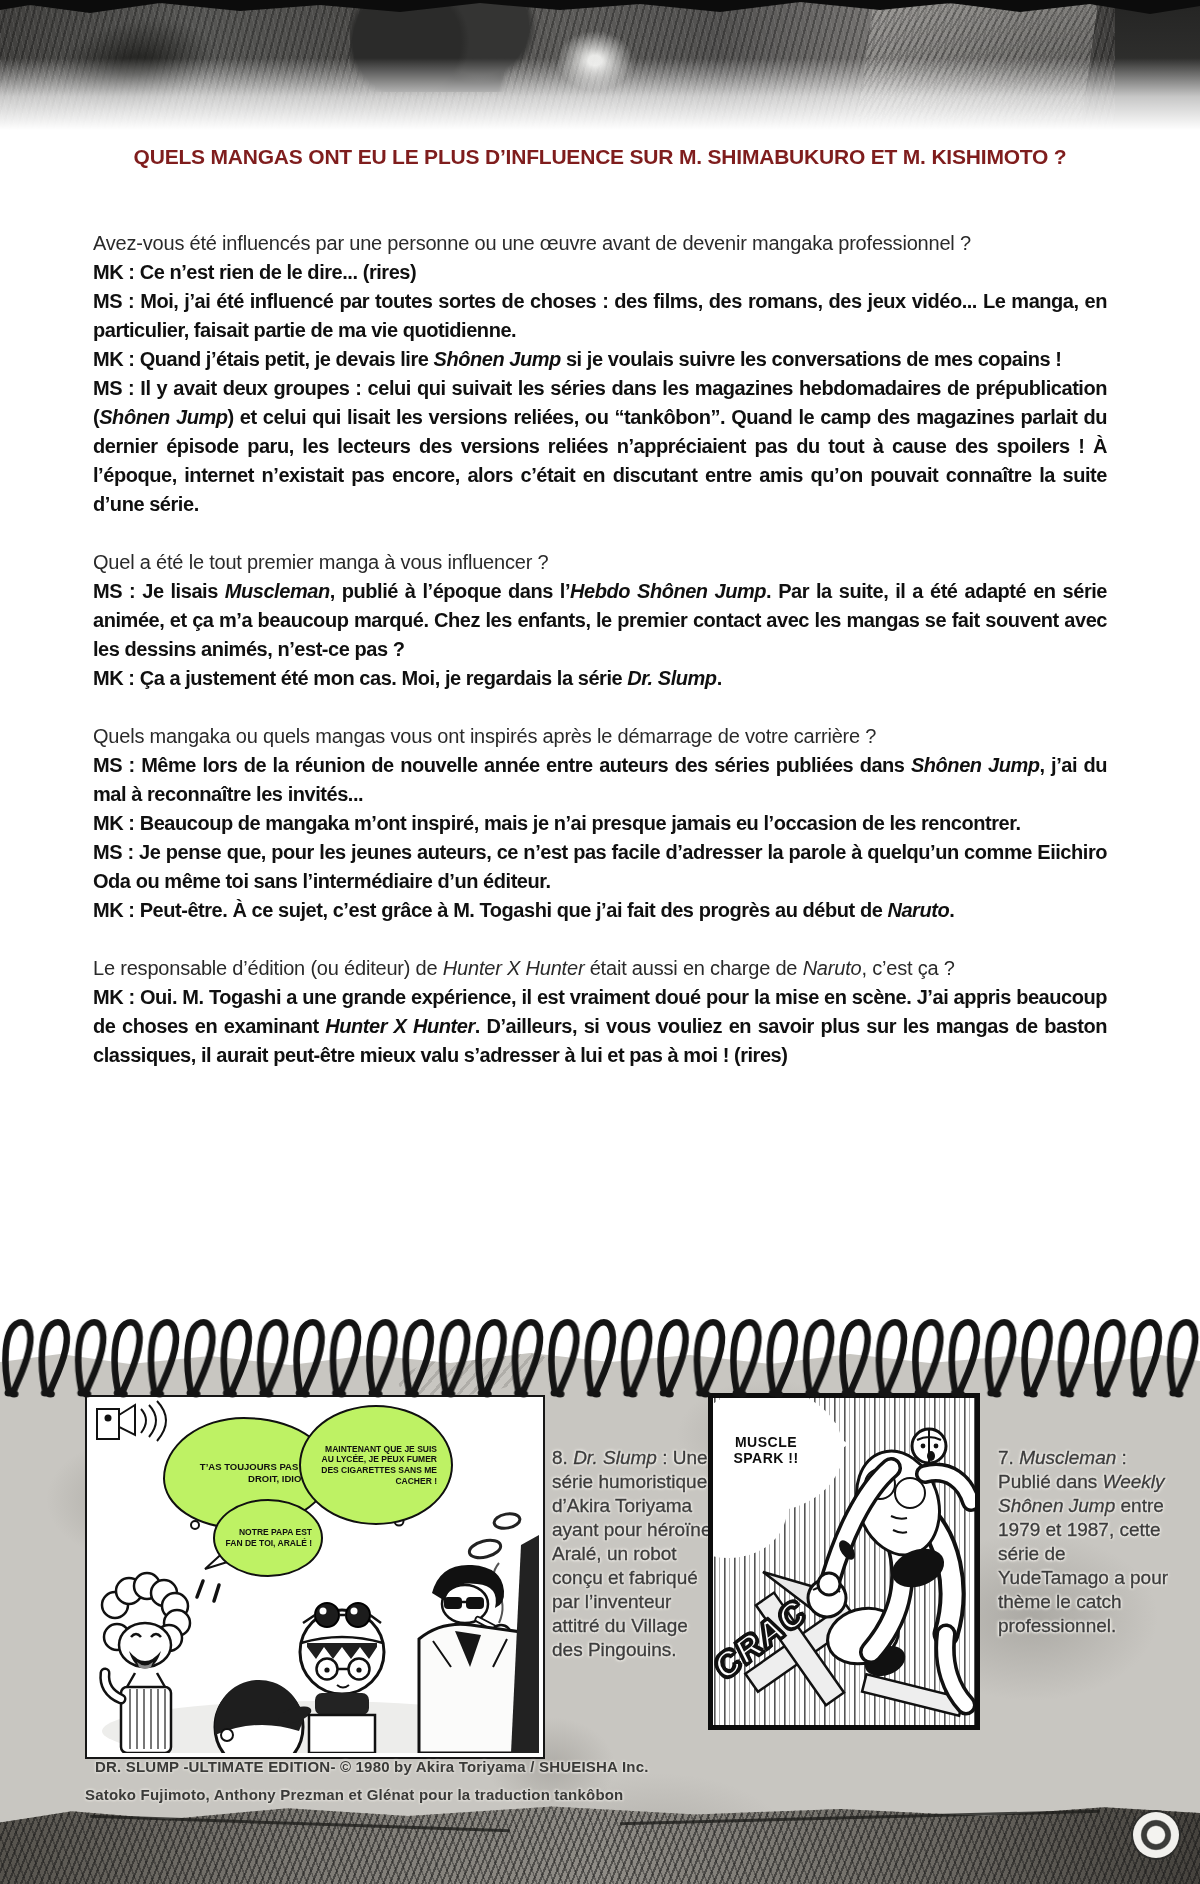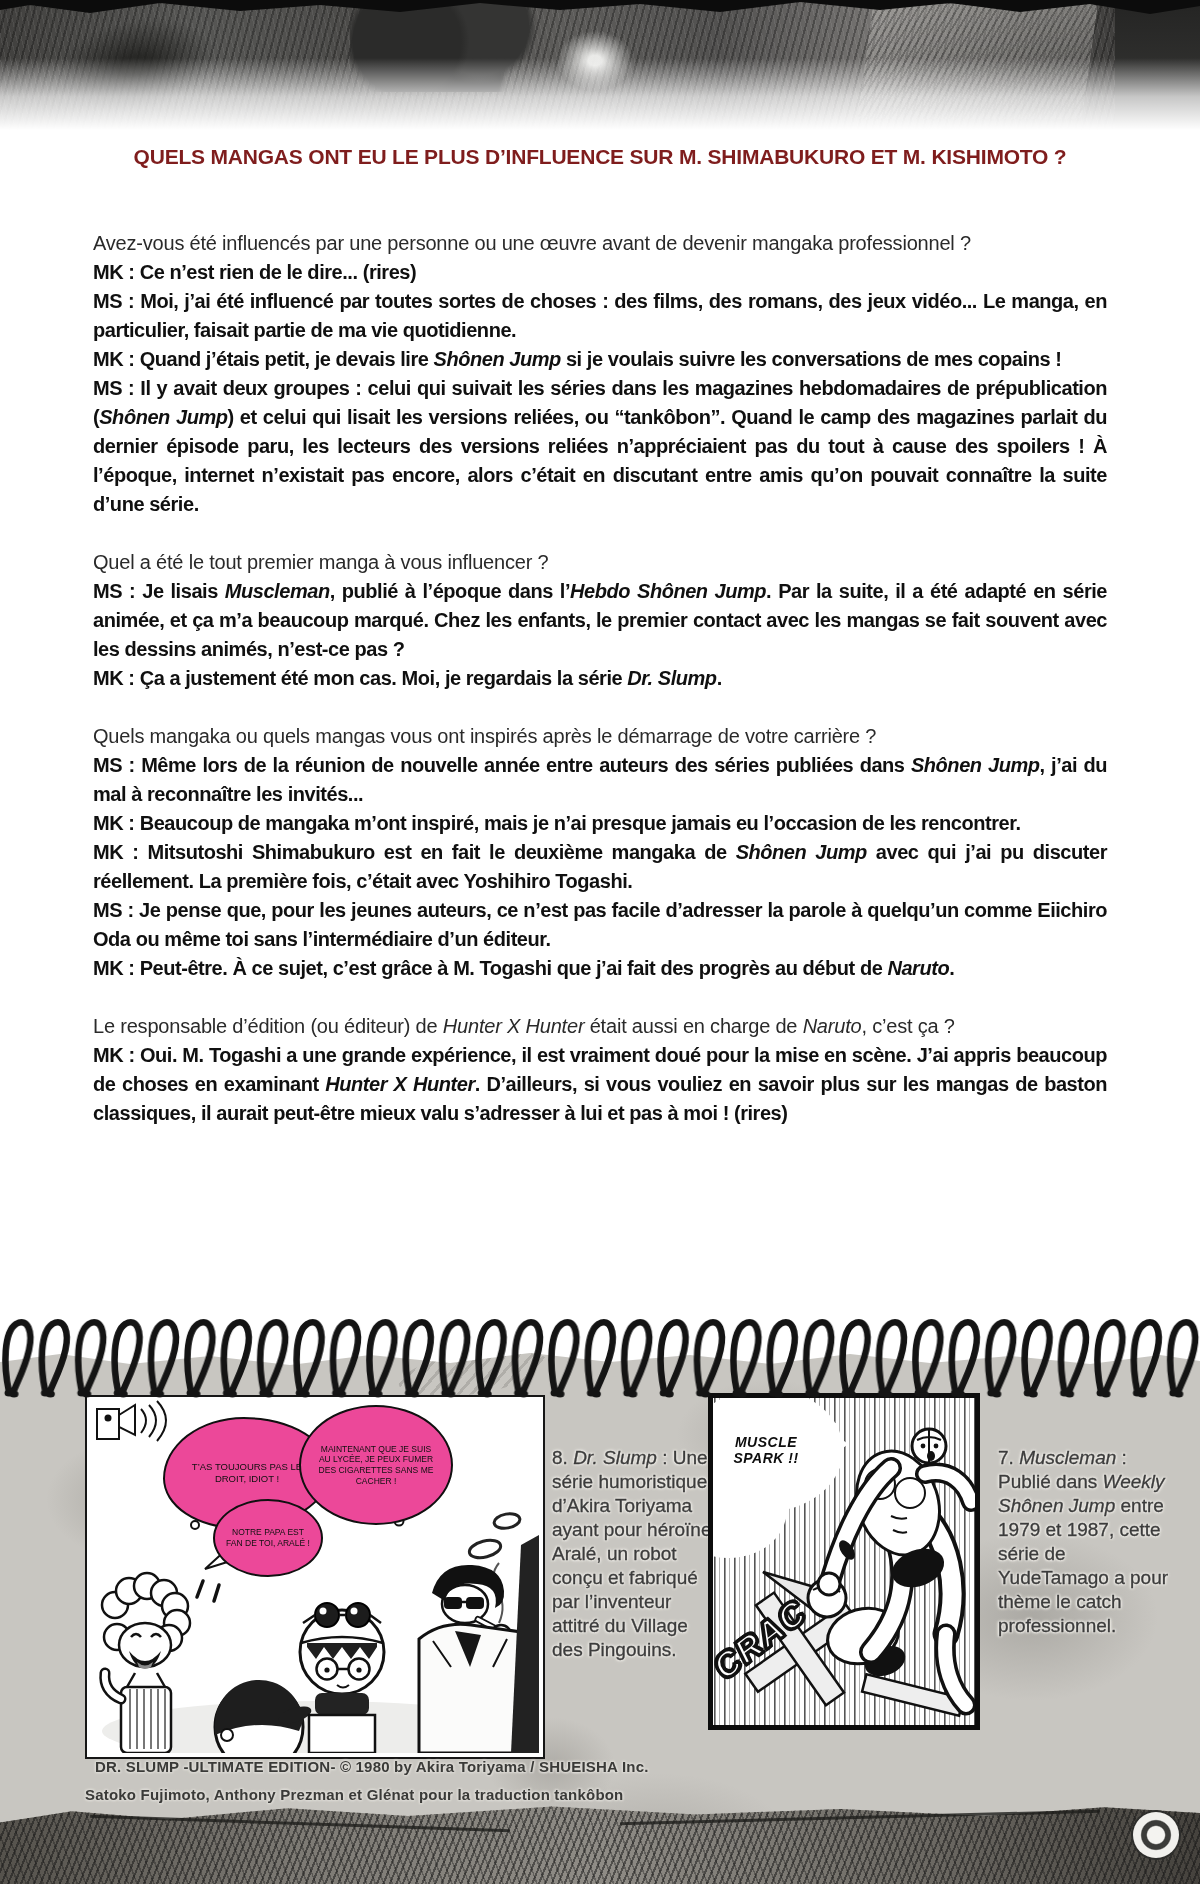--- a/index.html
+++ b/index.html
@@ -77,32 +77,32 @@
   }
   #leaf-sketch{left:398px;top:2px;width:150px;height:42px;border-radius:50%;opacity:.45;transform:rotate(-9deg);
     background:repeating-linear-gradient(-40deg,rgba(90,88,84,.5) 0 3px,transparent 3px 10px)}
 
   
   .panel{position:absolute;background:#fff;overflow:hidden}
   #dr-slump-panel{left:85px;top:45px;width:456px;height:360px;border:2px solid #161616}
   #muscleman-panel{left:708px;top:43px;width:262px;height:327px;border:5px solid #0d0d0d}
 
   .bubble{
-    position:absolute;background:#ec4899;border:2.5px solid #101010;
-    display:flex;align-items:center;justify-content:center;text-align:center;
-    font-weight:400;color:#101010;z-index:5;line-height:1.25;letter-spacing:0;
+    position:absolute;background:#bef264;border:2.5px solid #101010;
+    display:flex;align-items:center;justify-content:center;text-align:right;
+    font-weight:700;color:#101010;z-index:5;line-height:1.25;letter-spacing:0;
   }
   #bubble-cloud{left:76px;top:20px;width:132px;height:88px;padding:10px 16px;font-size:9.5px;
     border-radius:48% 52% 55% 45% / 55% 48% 52% 45%}
   #bubble-round{left:212px;top:8px;width:122px;height:96px;padding:10px 14px;font-size:8.5px;border-radius:50%}
   #bubble-oval{left:126px;top:102px;width:88px;height:62px;padding:6px 9px;font-size:8.5px;border-radius:50%}
 
   .sfx-muscle{
     position:absolute;left:10px;top:36px;width:86px;z-index:5;
-    font-size:14px;font-weight:700;font-style:italic;line-height:1.15;
+    font-size:14px;font-weight:700;line-height:1.15;
     color:#0d0d0d;text-align:center;letter-spacing:.5px;
   }
   .sfx-crac{
     position:absolute;left:-6px;top:222px;z-index:5;
     font-size:34px;font-weight:700;font-style:italic;letter-spacing:2px;color:#fff;
     -webkit-text-stroke:2.5px #111;
     text-shadow:2px 2px 0 #111,-2px -2px 0 #111,2px -2px 0 #111,-2px 2px 0 #111,0 2px 0 #111,2px 0 0 #111,0 -2px 0 #111,-2px 0 0 #111;
     transform:rotate(-37deg);
   }
 
@@ -168,21 +168,20 @@
   <div class="block">
     <p class="para question"><span>Quel a été le tout premier manga à vous influencer ?</span></p>
     <p class="para answer"><span class="bd">MS :</span><span> Je lisais </span><span class="it">Muscleman</span><span>, publié à l’époque dans l’</span><span class="it">Hebdo Shônen Jump</span><span>. Par la suite, il a été adapté en série animée, et ça m’a beaucoup marqué. Chez les enfants, le premier contact avec les mangas se fait souvent avec les dessins animés, n’est-ce pas ?</span></p>
     <p class="para answer"><span class="bd">MK :</span><span> Ça a justement été mon cas. Moi, je regardais la série </span><span class="it">Dr. Slump</span><span>.</span></p>
   </div>
 
   <div class="block">
     <p class="para question"><span>Quels mangaka ou quels mangas vous ont inspirés après le démarrage de votre carrière ?</span></p>
     <p class="para answer"><span class="bd">MS :</span><span> Même lors de la réunion de nouvelle année entre auteurs des séries publiées dans </span><span class="it">Shônen Jump</span><span>, j’ai du mal à reconnaître les invités...</span></p>
     <p class="para answer"><span class="bd">MK :</span><span> Beaucoup de mangaka m’ont inspiré, mais je n’ai presque jamais eu l’occasion de les rencontrer.</span></p>
-    <p class="para answer"><span class="bd">MK :</span><span> Mitsutoshi Shimabukuro est en fait le deuxième mangaka de </span><span class="it">Shônen Jump</span><span> avec qui j’ai pu discuter réellement. La première fois, c’était avec Yoshihiro Togashi.</span></p>
     <p class="para answer"><span class="bd">MS :</span><span> Je pense que, pour les jeunes auteurs, ce n’est pas facile d’adresser la parole à quelqu’un comme Eiichiro Oda ou même toi sans l’intermédiaire d’un éditeur.</span></p>
     <p class="para answer"><span class="bd">MK :</span><span> Peut-être. À ce sujet, c’est grâce à M. Togashi que j’ai fait des progrès au début de </span><span class="it">Naruto</span><span>.</span></p>
   </div>
 
   <div class="block">
     <p class="para question"><span>Le responsable d’édition (ou éditeur) de </span><span class="it">Hunter X Hunter</span><span> était aussi en charge de </span><span class="it">Naruto</span><span>, c’est ça ?</span></p>
     <p class="para answer"><span class="bd">MK :</span><span> Oui. M. Togashi a une grande expérience, il est vraiment doué pour la mise en scène. J’ai appris beaucoup de choses en examinant </span><span class="it">Hunter X Hunter</span><span>. D’ailleurs, si vous vouliez en savoir plus sur les mangas de baston classiques, il aurait peut-être mieux valu s’adresser à lui et pas à moi ! (rires)</span></p>
   </div>
 </section>
 

